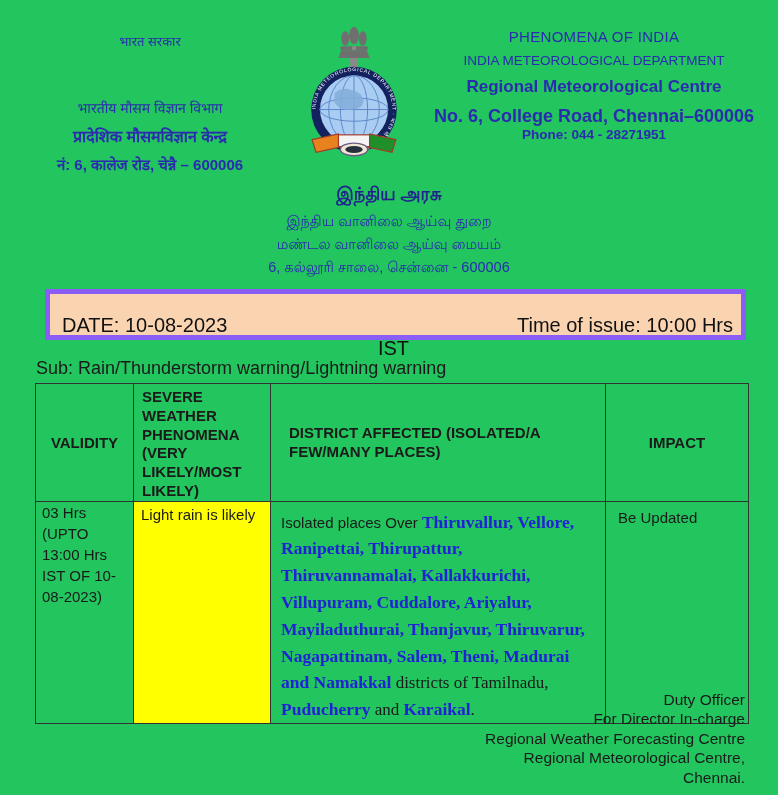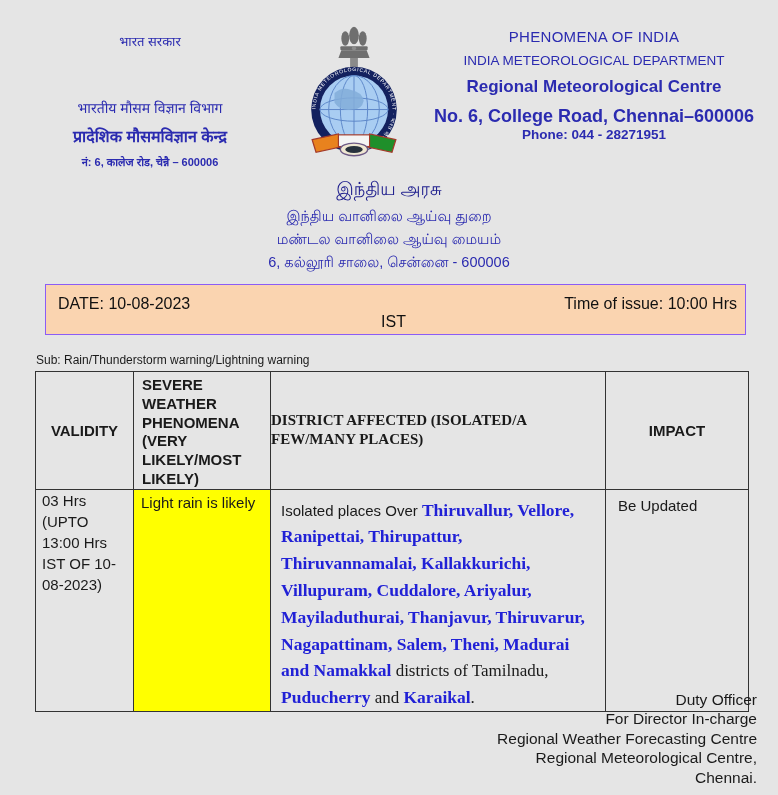--- a/index.html
+++ b/index.html
@@ -9,82 +9,82 @@
     --highlight-yellow:#FFFF00;
   }
   *{box-sizing:border-box;margin:0;padding:0;}
   html,body{background:#ffffff;}
   body{
     width:778px;height:795px;
     font-family:"Liberation Sans",sans-serif;
     color:#1a1a1a;
     overflow:hidden;
   }
-  .page{width:778px;height:795px;background:#e5e5e5;position:relative;}
+  .page{width:778px;height:795px;background:#22c55e;position:relative;}
 
   
   .header-row{display:flex;align-items:flex-start;padding:20px 12px 0 14px;}
   .hindi-block{width:272px;text-align:center;color:var(--accent-blue);padding-top:12px;}
   .hindi-block .h1{font-size:13px;margin-bottom:7px;}
   .hindi-block .h2{font-size:14px;margin-bottom:8px;margin-top:48px;}
   .hindi-block .h3{font-size:16px;font-weight:bold;margin-bottom:7px;}
-  .hindi-block .h4{font-size:11px;font-weight:bold;margin-bottom:6px;}
+  .hindi-block .h4{font-size:15px;font-weight:bold;margin-bottom:6px;}
   .hindi-block .h5{font-size:13px;font-weight:bold;}
   .logo-block{width:136px;display:flex;justify-content:center;}
   .english-block{flex:1;text-align:center;color:var(--accent-blue);padding-top:8px;}
   .english-block .e1{font-size:15px;margin-bottom:8px;letter-spacing:.3px;}
   .english-block .e2{font-size:13.5px;margin-bottom:9px;}
   .english-block .e3{font-size:17px;font-weight:bold;margin-bottom:9px;}
   .english-block .e4{font-size:18px;font-weight:bold;}
   .english-block .e5{font-size:13.5px;font-weight:bold;}
 
   .tamil-block{text-align:center;color:var(--accent-blue);margin-top:4px;}
-  .tamil-block .t1{font-size:18px;font-weight:normal;margin-bottom:6px;color:#22228f;}
+  .tamil-block .t1{font-size:18px;font-weight:bold;margin-bottom:6px;color:#22228f;}
   .tamil-block .t2,.tamil-block .t3,.tamil-block .t4{font-size:14.5px;margin-bottom:5px;}
 
   
   .issue-bar{
     margin:12px 32px 0 45px;
     width:701px;height:51px;
     background:var(--issue-bar-bg);
-    border:1px solid #8b5cf6;
-    font-size:16px;color:#111;
-    padding:10px 8px 0 2px;
+    border:5px solid #8b5cf6;
+    font-size:20px;color:#111;
+    padding:20px 8px 0 2px;
   }
   .issue-bar .line1{display:flex;justify-content:space-between;padding-left:10px;}
   .issue-bar .line2{padding-left:2px;text-align:center;}
 
   
-  .subject{margin:18px 0 4px 36px;font-size:12px;}
+  .subject{margin:18px 0 4px 36px;font-size:18px;}
 
   
   table.warning{
     margin-left:35px;
     border-collapse:collapse;
     width:713px;
     table-layout:fixed;
   }
   table.warning td{border:1.5px solid #333;}
   .col1{width:98px;}  .col2{width:137px;}  .col3{width:335px;}  .col4{width:143px;}
   tr.head td{font-weight:bold;font-size:15px;height:110px;}
   td.h-validity{text-align:center;vertical-align:middle;}
   td.h-phenomena{vertical-align:top;padding:4px 6px 0 8px;line-height:1.25;}
-  td.h-district{vertical-align:middle;padding-left:0;line-height:1.3;font-family:Liberation Serif, serif;}
+  td.h-district{vertical-align:middle;padding-left:18px;line-height:1.3;}
   td.h-impact{text-align:center;vertical-align:middle;}
   tr.data td{vertical-align:top;height:198px;}
   td.d-validity{padding:0 3px 0 6px;font-size:15px;line-height:1.4;}
   td.d-phenomena{background:var(--highlight-yellow);padding:4px 4px 0 7px;font-size:15px;}
   td.d-district{padding:7px 8px 0 10px;font-family:"Liberation Serif",serif;font-size:17px;line-height:1.52;}
   td.d-district .plain-sans{font-family:"Liberation Sans",sans-serif;font-size:15px;}
   td.d-district .blue-bold{color:var(--district-blue);font-weight:bold;font-size:17.5px;}
   td.d-impact{padding:7px 4px 0 12px;font-size:15px;}
 
   
   .footer{
-    position:absolute;right:21px;bottom:8px;
+    position:absolute;right:33px;bottom:8px;
     text-align:right;font-size:15.5px;line-height:19.5px;
   }
 </style>
 </head>
 <body>
 
 <div class="page">
 
   <div class="header-row">
 

